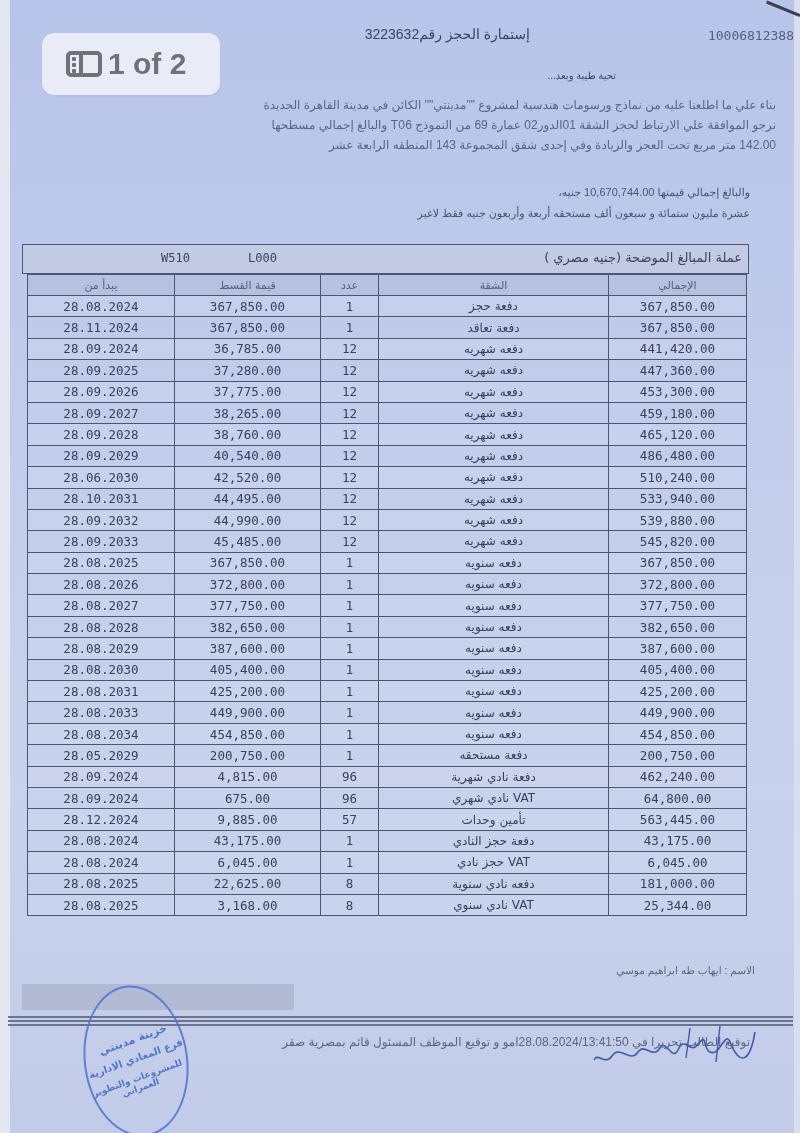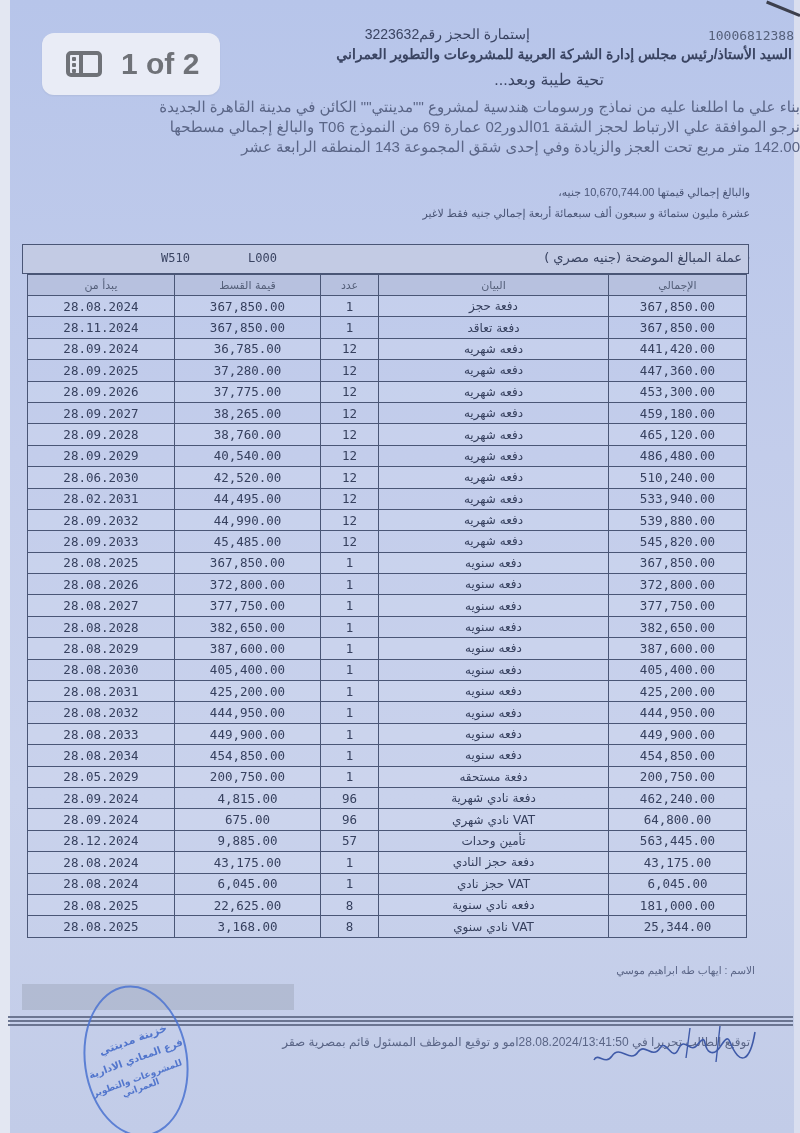--- a/index.html
+++ b/index.html
@@ -17,22 +17,22 @@
   .edge-left { position:absolute; left:0; top:0; width:10px; height:1133px; background:#e3e7f2; }
   .edge-right { position:absolute; right:0; top:0; width:6px; height:1133px; background:#d9deef; }
   .pen-mark { position:absolute; right:0; top:14px; width:36px; height:3px; background:#3c3f4d; transform:rotate(22deg); transform-origin:right; }
 
   .rtl { direction:rtl; unicode-bidi:plaintext; }
   .line { position:absolute; white-space:nowrap; font-family:Liberation Sans, sans-serif; }
 
   .doc-ref { position:absolute; right:6px; top:28px; font-size:13px; color:#55607a; font-family:"DejaVu Sans Mono", monospace; }
   .title { right:270px; top:26px; font-size:14px; color:#3a4462; }
   .addressee { right:8px; top:46px; font-size:14px; font-weight:bold; color:#3a4462; }
-  .greeting { right:196px; top:70px; font-size:16px; color:#3a4462; }
-  .para { right:0; font-size:15px; color:#5a6586; letter-spacing:0.2px; }
+  .greeting { right:184px; top:70px; font-size:10px; color:#3a4462; }
+  .para { right:24px; font-size:12px; color:#5a6586; letter-spacing:0.2px; }
   .p1 { top:98px; } .p2 { top:118px; } .p3 { top:138px;margin-left:31px; }
   .total { right:50px; top:186px; font-size:11px; color:#4a5576; }
   .words { right:50px; top:207px; font-size:11px; color:#4a5576; }
   .according { right:50px; top:228px; font-size:11px; color:#4a5576;margin-top:21px; }
 
   .table-wrap { position:absolute; left:22px; top:244px; width:727px; }
   .currency-row {
     height:28px; border:1.5px solid #4a5676; background:#c3cbe4;
     display:flex; align-items:center; position:relative;text-align:right;
   }
@@ -60,46 +60,45 @@
   .stamp-text { position:absolute; width:100%; text-align:center; font-family:"DejaVu Sans", sans-serif; color:#3f67c8; font-weight:bold; direction:rtl; }
   .st1 { top:46px; font-size:11px; transform:rotate(-12deg); }
   .st2 { top:66px; font-size:10px; transform:rotate(-12deg); }
   .st3 { top:86px; font-size:9px; transform:rotate(-12deg); }
 
   .signature { position:absolute; left:590px; top:1022px; width:170px; height:48px; }
 
   .badge {
     position:absolute; left:42px; top:33px; width:178px; height:62px;
     background:#e9ecf6; border-radius:12px; box-shadow:0 1px 2px rgba(0,0,0,0.06);
-    display:flex; align-items:center; gap:19px; padding-left:24px; box-sizing:border-box;
+    display:flex; align-items:center; gap:6px; padding-left:24px; box-sizing:border-box;
   }
   .badge-icon { width:36px; height:26px; border:4px solid #6f7278; border-radius:5px; box-sizing:border-box; position:relative; }
   .badge-icon::before { content:""; position:absolute; left:9px; top:-2px; width:4px; height:22px; background:#6f7278; }
   .badge-icon .dot { position:absolute; left:2px; width:4px; height:4px; background:#6f7278; border-radius:1px; }
   .badge-text { font-family:"Liberation Sans", sans-serif; font-weight:bold; font-size:30px; color:#6f7278; }
 </style>
 </head>
 <body>
 
 <div class="page">
   <div class="edge-left"></div>
   <div class="edge-right"></div>
   <div class="pen-mark"></div>
 
   <div class="doc-ref">10006812388</div>
   <div class="line rtl title">إستمارة الحجز رقم3223632</div>
-  <div class="line rtl addressee">السيد الأستاذ/رئيس مجلس إدارة الشركة العربية للمشروعات والتطوير العمراني</div>
   <div class="line rtl greeting">تحية طيبة وبعد...</div>
 
   <div class="line rtl para p1">بناء علي ما اطلعنا عليه من نماذج ورسومات هندسية لمشروع ""مدينتي"" الكائن في مدينة القاهرة الجديدة</div>
   <div class="line rtl para p2">نرجو الموافقة علي الارتباط لحجز الشقة 01الدور02 عمارة 69 من النموذج T06 والبالغ إجمالي مسطحها</div>
   <div class="line rtl para p3">142.00 متر مربع تحت العجز والزيادة وفي إحدى شقق المجموعة 143 المنطقه الرابعة عشر</div>
 
   <div class="line rtl total">والبالغ إجمالي قيمتها 10,670,744.00 جنيه،</div>
-  <div class="line rtl words">عشرة مليون ستمائة و سبعون ألف سبعمائة أربعة إجمالي جنيه فقط لاغير</div>
+  <div class="line rtl words">عشرة مليون ستمائة و سبعون ألف مستحقه أربعة وأربعون جنيه فقط لاغير</div>
   <div class="line rtl according">وطبقا لنظام السداد الاتي...</div>
 
   <div class="table-wrap">
     <div class="currency-row">
       <span class="code1">W510</span>
       <span class="code2">L000</span>
       <span class="currency-label rtl">عملة المبالغ الموضحة (جنيه مصري )</span>
     </div>
     <table>
       <colgroup>
@@ -107,21 +106,21 @@
           <col style="width:146px">
           <col style="width:58px">
           <col style="width:230px">
           <col style="width:138px">
       </colgroup>
       <thead>
         <tr>
           <th>يبدأ من</th>
           <th>قيمة القسط</th>
           <th>عدد</th>
-          <th>البيان</th>
+          <th>الشقة</th>
           <th>الإجمالي</th>
         </tr>
       </thead>
       <tbody id="rows">
           <tr>
             <td>28.08.2024</td>
             <td>367,850.00</td>
             <td>1</td>
             <td class="desc">دفعة حجز</td>
             <td>367,850.00</td>
@@ -176,21 +175,21 @@
             <td>486,480.00</td>
           </tr>
           <tr>
             <td>28.06.2030</td>
             <td>42,520.00</td>
             <td>12</td>
             <td class="desc">دفعه شهريه</td>
             <td>510,240.00</td>
           </tr>
           <tr>
-            <td>28.02.2031</td>
+            <td>28.10.2031</td>
             <td>44,495.00</td>
             <td>12</td>
             <td class="desc">دفعه شهريه</td>
             <td>533,940.00</td>
           </tr>
           <tr>
             <td>28.09.2032</td>
             <td>44,990.00</td>
             <td>12</td>
             <td class="desc">دفعه شهريه</td>
@@ -244,27 +243,20 @@
             <td>1</td>
             <td class="desc">دفعه سنويه</td>
             <td>405,400.00</td>
           </tr>
           <tr>
             <td>28.08.2031</td>
             <td>425,200.00</td>
             <td>1</td>
             <td class="desc">دفعه سنويه</td>
             <td>425,200.00</td>
-          </tr>
-          <tr>
-            <td>28.08.2032</td>
-            <td>444,950.00</td>
-            <td>1</td>
-            <td class="desc">دفعه سنويه</td>
-            <td>444,950.00</td>
           </tr>
           <tr>
             <td>28.08.2033</td>
             <td>449,900.00</td>
             <td>1</td>
             <td class="desc">دفعه سنويه</td>
             <td>449,900.00</td>
           </tr>
           <tr>
             <td>28.08.2034</td>

